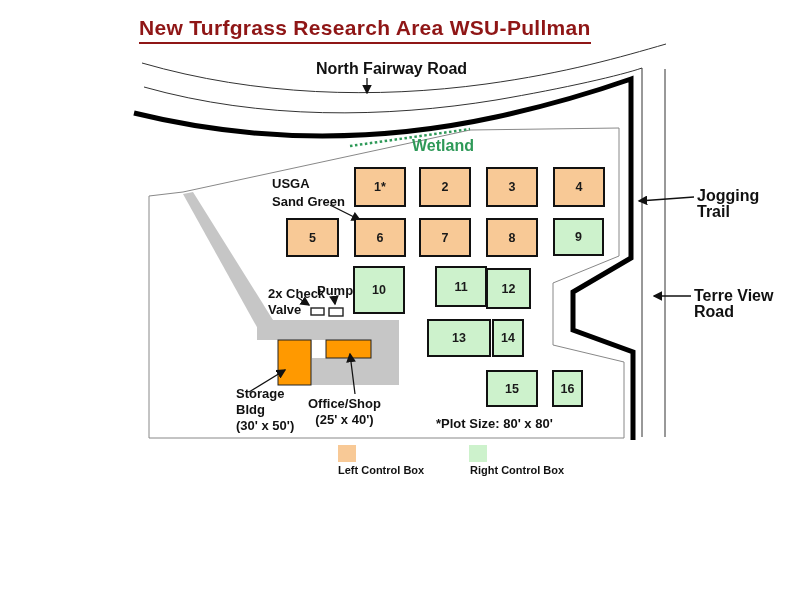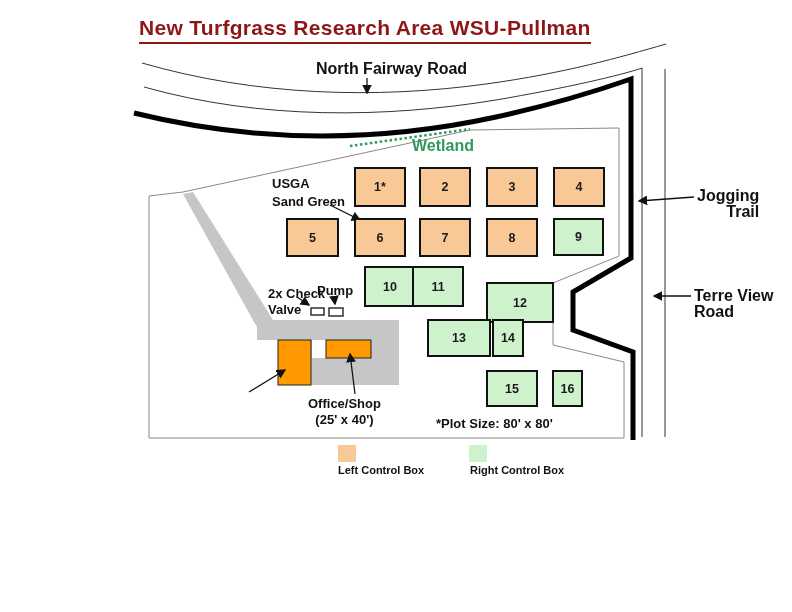--- a/index.html
+++ b/index.html
@@ -15,21 +15,21 @@
     padding-bottom:2px;white-space:nowrap;
   }
   .lbl{position:absolute;font-size:16px;font-weight:700;color:#111;white-space:nowrap;line-height:16px;}
   .lbl.small{font-size:13px;font-weight:600;}
   .lbl.green{color:var(--wetland_green);text-align:right;}
   .lbl.note{font-size:13px;font-weight:bold;}
   
   .nfr{left:270px;top:61px;}
   .wetland{left:366px;top:138px;}
   .usga{left:226px;top:175px;line-height:18px;}
-  .jog{left:651px;top:188px;text-align:right;}
+  .jog{left:651px;top:188px;}
   .terre{left:648px;top:288px;}
   .chk{left:222px;top:286px;}
   .pump{left:271px;top:283px;}
   .storage{left:190px;top:386px;}
   .office{left:262px;top:396px;text-align:center;}
   .plotsize{left:390px;top:416px;}
   
   .plot{
     position:absolute;box-sizing:border-box;border:2px solid #111;
     display:flex;align-items:center;justify-content:center;
@@ -39,23 +39,23 @@
   .plot.right{background:var(--plot_right);}
   .p1{left:308px;top:167px;width:52px;height:40px;}
   .p2{left:373px;top:167px;width:52px;height:40px;}
   .p3{left:440px;top:167px;width:52px;height:40px;}
   .p4{left:507px;top:167px;width:52px;height:40px;}
   .p5{left:240px;top:218px;width:53px;height:39px;}
   .p6{left:308px;top:218px;width:52px;height:39px;}
   .p7{left:373px;top:218px;width:52px;height:39px;}
   .p8{left:440px;top:218px;width:52px;height:39px;}
   .p9{left:507px;top:218px;width:51px;height:38px;}
-  .p10{left:318px;top:266px;width:52px;height:41px;}
-  .p11{left:366px;top:266px;width:52px;height:41px;}
-  .p12{left:440px;top:282px;width:68px;height:41px;}
+  .p10{left:307px;top:266px;width:52px;height:48px;}
+  .p11{left:389px;top:266px;width:52px;height:41px;}
+  .p12{left:440px;top:268px;width:45px;height:41px;}
   .p13{left:381px;top:319px;width:64px;height:38px;}
   .p14{left:446px;top:319px;width:32px;height:38px;}
   .p15{left:440px;top:370px;width:52px;height:37px;}
   .p16{left:506px;top:370px;width:31px;height:37px;}
   
   .swatch{position:absolute;width:18px;height:17px;}
   .swatch.left{left:292px;top:445px;background:var(--plot_left);}
   .swatch.right{left:423px;top:445px;background:var(--plot_right);}
   .legend-lbl{position:absolute;font-size:11px;font-weight:700;white-space:nowrap;}
   .legend-lbl.left{left:292px;top:464px;}
@@ -127,20 +127,25 @@
     <div>Road</div>
   </div>
 
   <div class="lbl small chk">
     <div>2x Check</div>
     <div>Valve</div>
   </div>
 
   <div class="lbl small pump">Pump</div>
 
+  <div class="lbl small storage">
+    <div>Storage</div>
+    <div>Bldg</div>
+    <div>(30' x 50')</div>
+  </div>
 
   <div class="lbl small office">
     <div>Office/Shop</div>
     <div>(25' x 40')</div>
   </div>
 
   <div class="lbl note plotsize">*Plot Size: 80' x 80'</div>
 
   <div class="plot p1 left">1*</div>
   <div class="plot p2 left">2</div>

